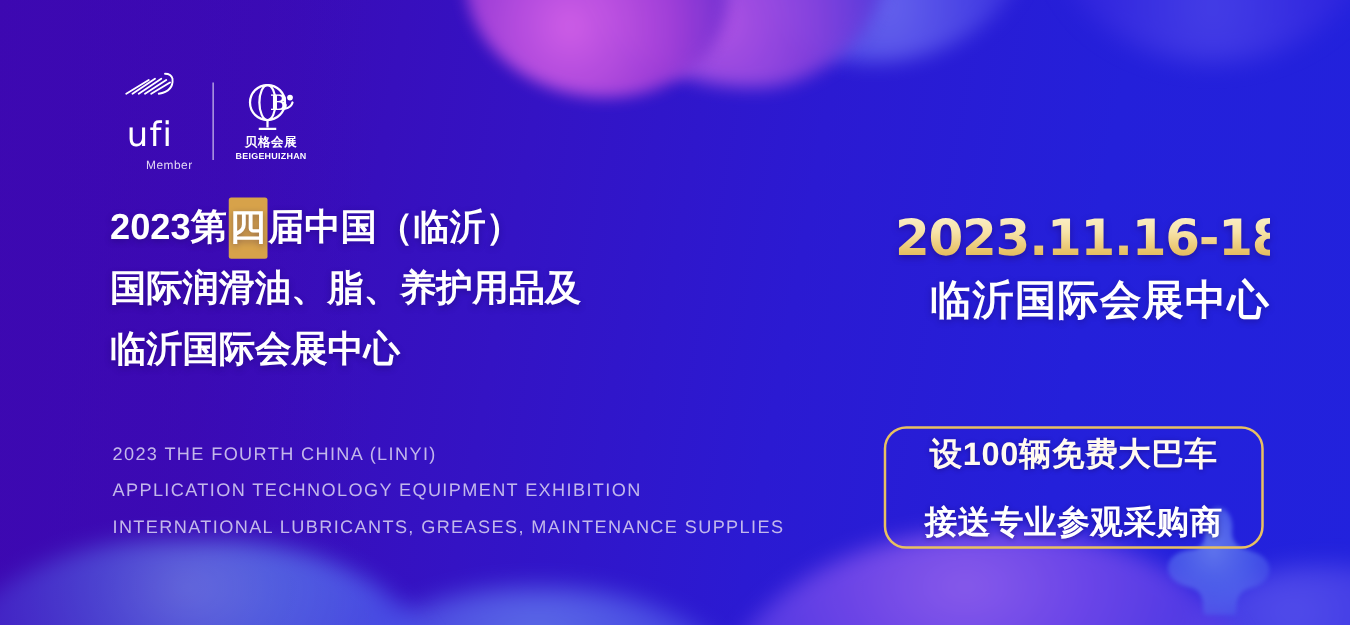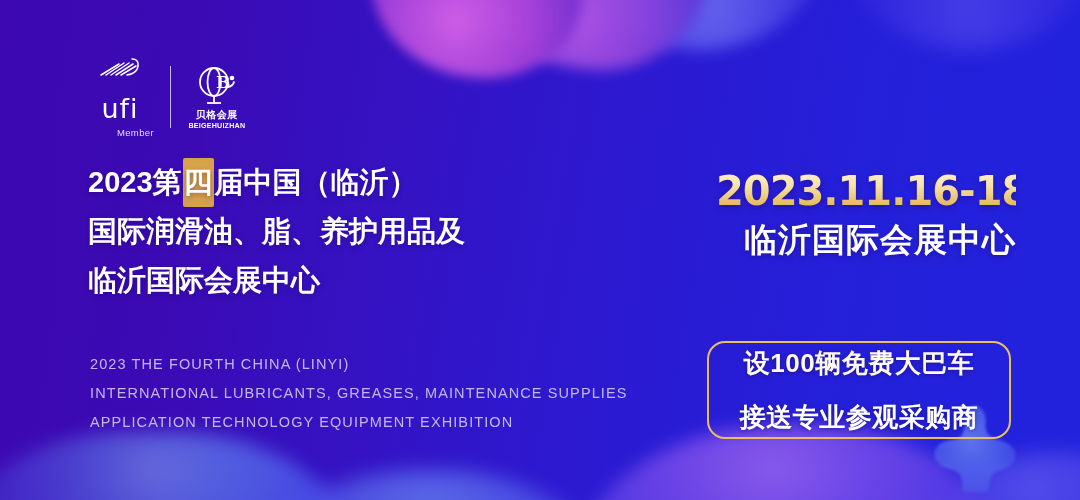--- a/index.html
+++ b/index.html
@@ -346,22 +346,22 @@
     </div>
 
     <div id="headline">
       <div class="headline-line"><span>2023第</span><span class="hl-highlight">四</span><span>届中国（临沂）</span></div>
       <div class="headline-line">国际润滑油、脂、养护用品及</div>
       <div class="headline-line">临沂国际会展中心</div>
     </div>
 
     <div id="subtitle">
       <div class="sub-line">2023 THE FOURTH CHINA (LINYI)</div>
+      <div class="sub-line">APPLICATION TECHNOLOGY EQUIPMENT EXHIBITION</div>
       <div class="sub-line">INTERNATIONAL LUBRICANTS, GREASES, MAINTENANCE SUPPLIES</div>
-      <div class="sub-line">APPLICATION TECHNOLOGY EQUIPMENT EXHIBITION</div>
     </div>
 
     <div id="date-block">
       <div id="event-date">2023.11.16-18</div>
       <div id="event-venue">临沂国际会展中心</div>
     </div>
 
     <div id="shuttle-badge">
       <div class="badge-line gold-tint">设100辆免费大巴车</div>
       <div class="badge-line">接送专业参观采购商</div>

